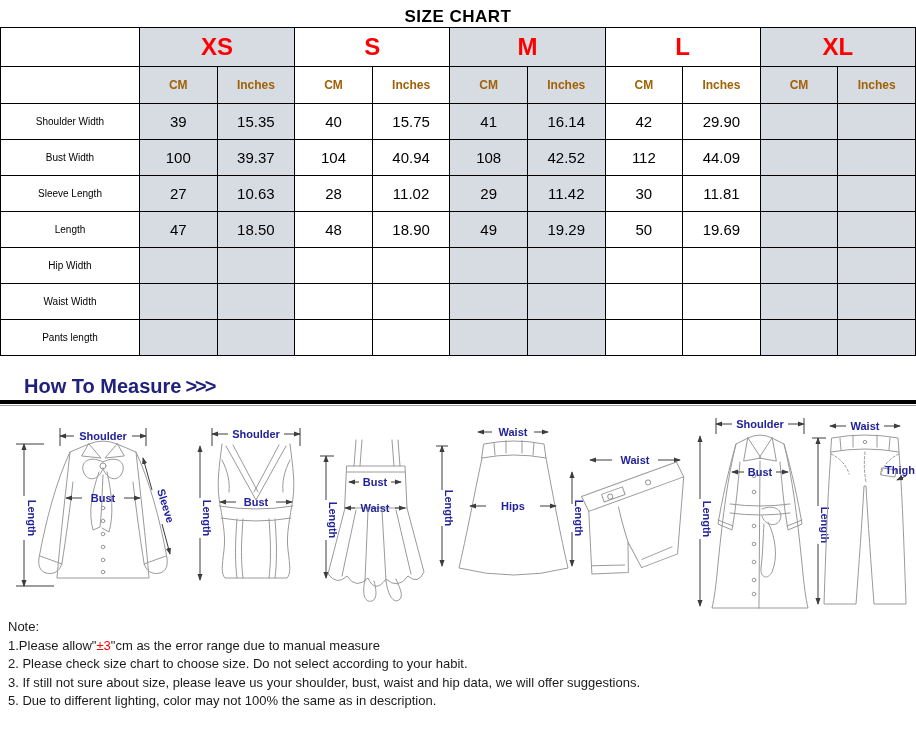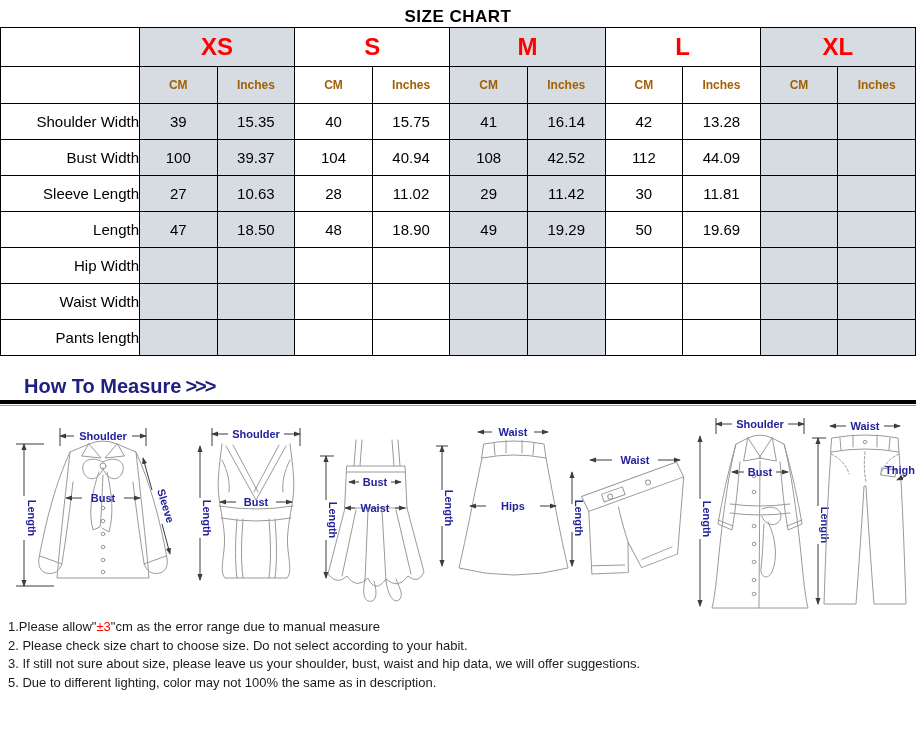--- a/index.html
+++ b/index.html
@@ -9,21 +9,21 @@
   }
   .title{
     text-align:center;font-size:17px;font-weight:bold;
     padding-top:7px;letter-spacing:.5px;
   }
   table{border-collapse:collapse;width:916px;table-layout:fixed;}
   td,th{border:1px solid #000;text-align:center;vertical-align:middle;padding:0;overflow:hidden;}
   .corner{background:#fff;}
   .size-head{font-size:24px;font-weight:bold;color:var(--red,#ff0000);height:38px;}
   .unit-head{font-size:12px;font-weight:bold;height:36px;color:#a16207;}
-  .row-label{font-size:15px;height:35px;text-align:right;}
+  .row-label{font-size:10px;height:35px;}
   .val{font-size:15px;height:35px;}
   .shade{background:var(--shade,#d7dbe2);}
   .measure-heading{
     margin:19px 0 0 24px;font-size:20px;line-height:22px;font-weight:bold;
     color:var(--navy,#20207d);letter-spacing:0;
   }
   .measure-heading .arrows{letter-spacing:-2px;margin-left:4px;}
   .rule{height:4px;background:#000;margin-top:3px;}
   .rule2{height:1px;background:#9a9a9a;margin-top:1px;}
   .fig-strip{display:block;margin-top:2px;}
@@ -70,21 +70,21 @@
   <tbody>
       <tr>
         <td class="row-label">Shoulder Width</td>
         <td class="val shade">39</td>
         <td class="val shade">15.35</td>
         <td class="val">40</td>
         <td class="val">15.75</td>
         <td class="val shade">41</td>
         <td class="val shade">16.14</td>
         <td class="val">42</td>
-        <td class="val">13.28</td>
+        <td class="val">29.90</td>
         <td class="val shade"></td>
         <td class="val shade"></td>
       </tr>
       <tr>
         <td class="row-label">Bust Width</td>
         <td class="val shade">100</td>
         <td class="val shade">39.37</td>
         <td class="val">104</td>
         <td class="val">40.94</td>
         <td class="val shade">108</td>
@@ -319,17 +319,18 @@
     <circle class="g" cx="45" cy="28" r="1.7"></circle>
     <path class="g dash" d="M11,40 C20,44 27,52 29,60 M79,40 C70,44 63,52 61,60 M45,38 C44,48 44,58 46,68"></path>
     <path class="g" d="M11,38 C8,75 6,130 4,190 L36,190 C39,150 42,108 44,72 L46,72 C48,108 51,150 54,190 L86,190 C84,130 82,75 79,38"></path>
     <path class="g" d="M62,54 L76,56 L75,63 L61,61 Z"></path>
     <line class="dim" x1="86" y1="62" x2="77" y2="66" marker-end="url(#mA)"></line>
     <text class="lab" x="95" y="60" text-anchor="end">Thigh</text>
   </g>
 </svg>
 
 <div class="notes">
+  <div>Note:</div>
   <div><span>1.Please allow"</span><span class="red">±3</span><span>"cm as the error range due to manual measure</span></div>
   <div>2. Please check size chart to choose size. Do not select according to your habit.</div>
   <div>3. If still not sure about size, please leave us your shoulder, bust, waist and hip data, we will offer suggestions.</div>
   <div>5. Due to different lighting, color may not 100% the same as in description.</div>
 </div>
 
 </body></html>

